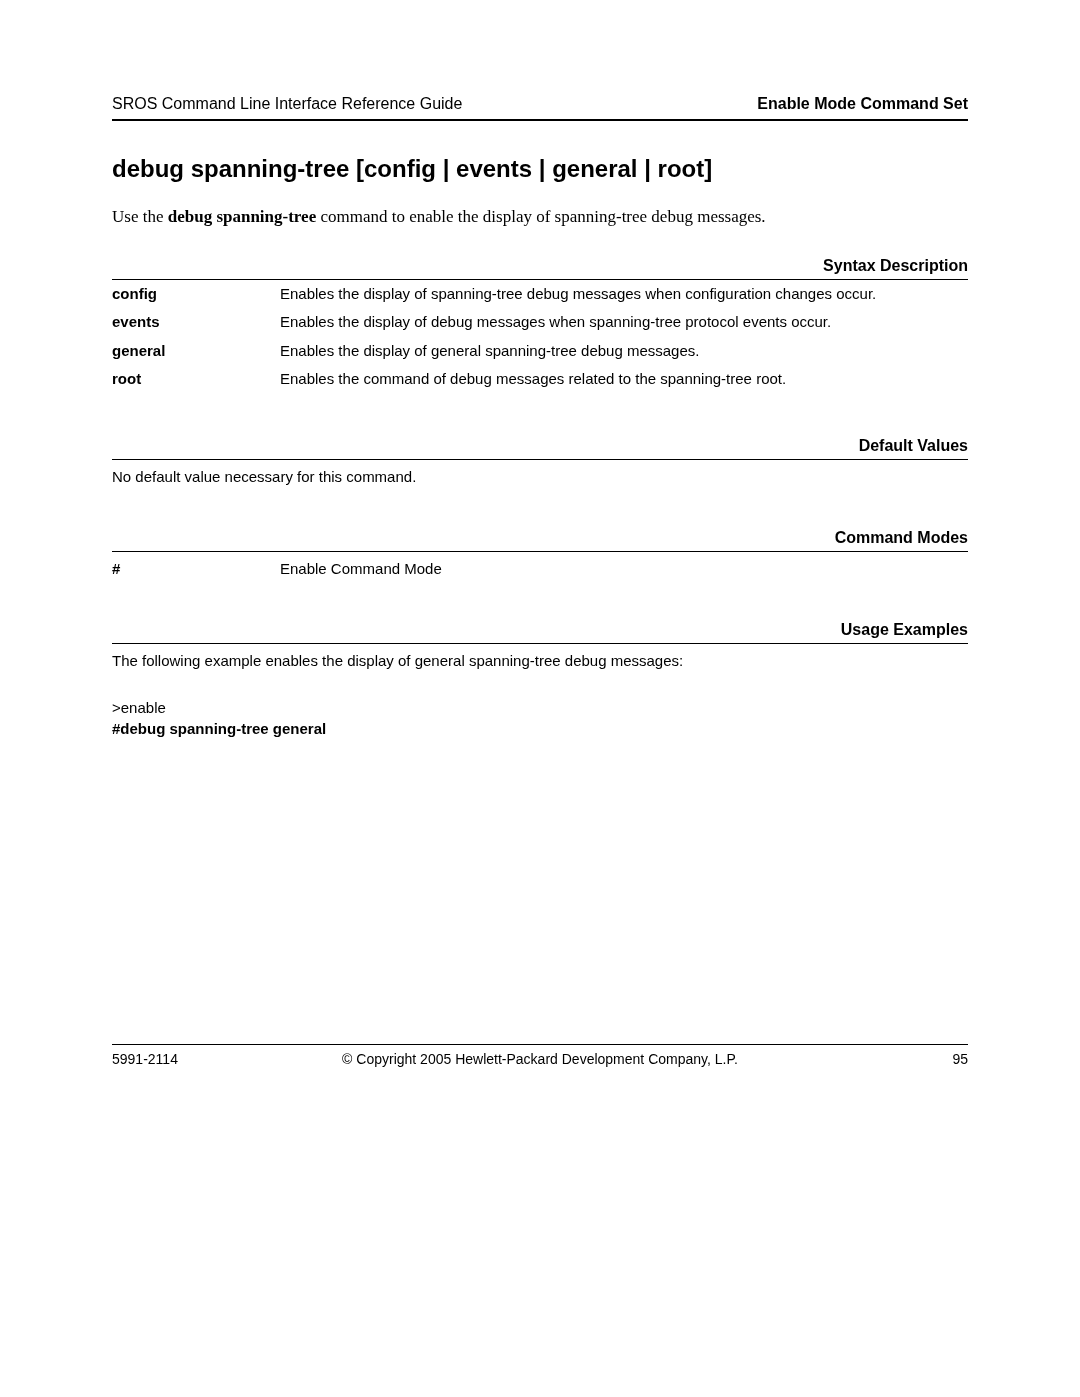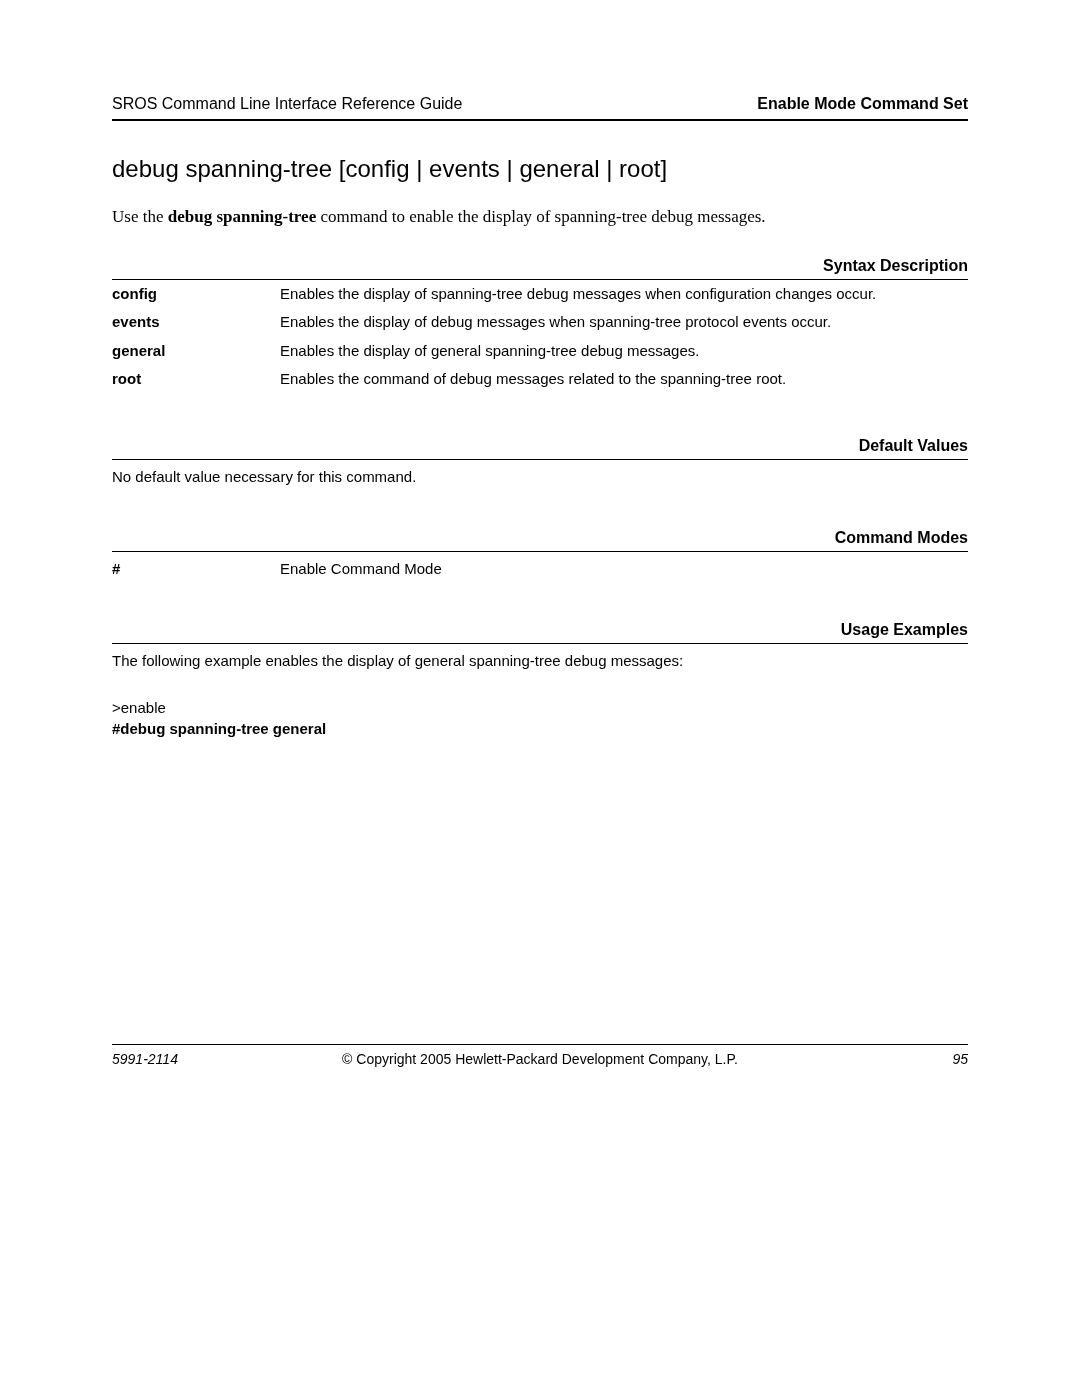--- a/index.html
+++ b/index.html
@@ -26,21 +26,21 @@
   }
   .header-left {
     font-size: 16px;
   }
   .header-right {
     font-size: 16px;
     font-weight: bold;
   }
   .cmd-title {
     font-size: 24px;
-    font-weight: normal;
+    font-weight: bold;
     margin: 12px 0 24px 0;
   }
   .intro {
     font-family: "Times New Roman", Times, serif;
     font-size: 17px;
     margin-bottom: 30px;
   }
   .intro .b { font-weight: bold; }
   .section-head {
     font-size: 16px;
@@ -91,21 +91,21 @@
     padding-top: 6px;
     display: flex;
     justify-content: space-between;
     font-size: 14px;
   }
   .footer .mid {
     position: absolute;
     left: 0; right: 0;
     text-align: center;
   }
-  .footer .left, .footer .right { position: relative; z-index: 1; font-style: italic; }
+  .footer .left, .footer .right { position: relative; z-index: 1; }
 </style>
 </head>
 <body>
 
 <div class="page">
 
   <div class="header-bar">
     <div class="header-left">SROS Command Line Interface Reference Guide</div>
     <div class="header-right">Enable Mode Command Set</div>
   </div>

